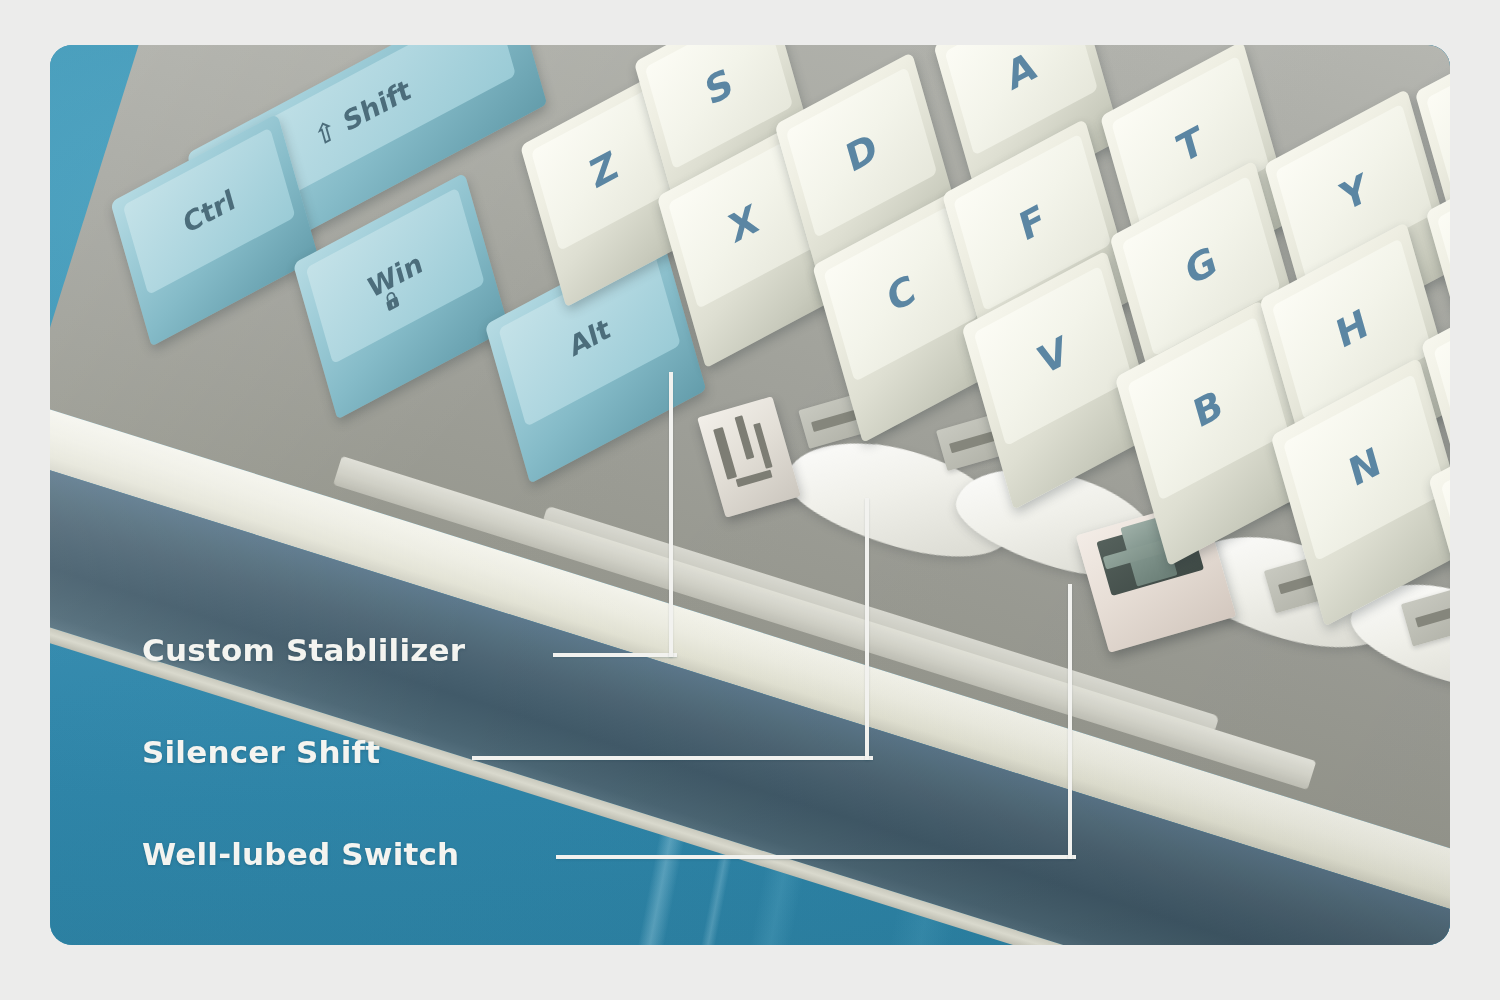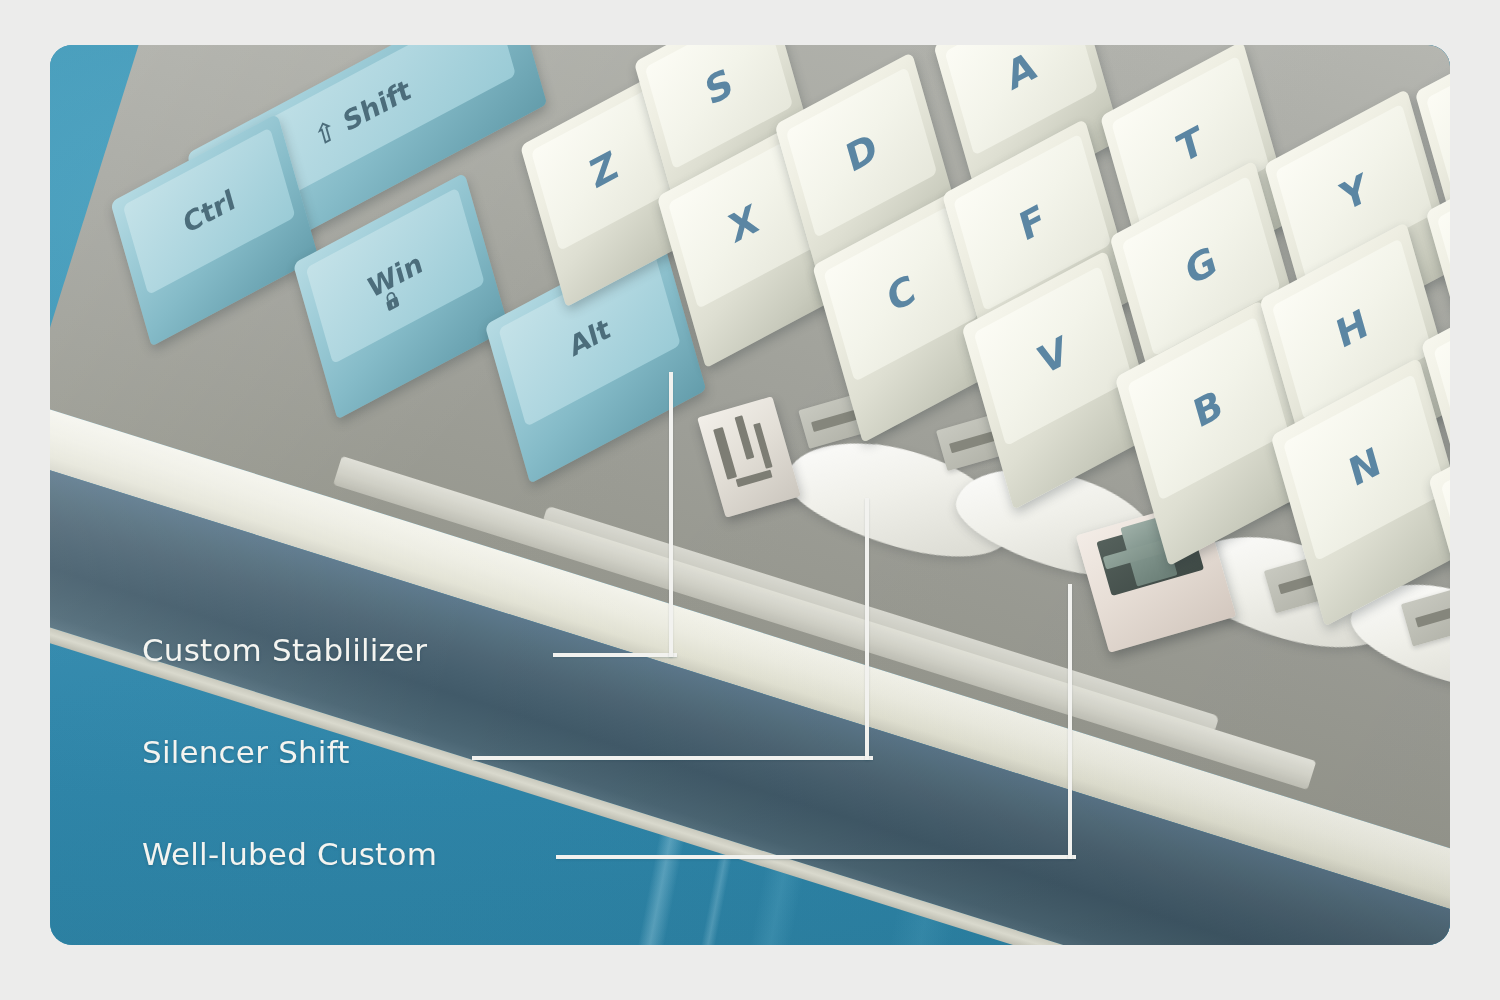--- a/index.html
+++ b/index.html
@@ -221,21 +221,21 @@
     border-radius: 50% 50% 46% 54% / 60% 58% 42% 40%;
     filter: blur(0.3px);
     box-shadow: 0 4px 10px rgba(50,55,60,0.18);
   }
 
   
   .callout-label {
     position: absolute;
     color: #f4f4f0;
     font-family: "DejaVu Sans", sans-serif;
-    font-weight: 400;
+    font-weight: 700;
     font-size: 31px;
     letter-spacing: 0.2px;
     white-space: nowrap;
     text-shadow: 0 1px 3px rgba(20,60,80,0.30);
   }
   .leader {
     position: absolute;
     background: #f2f2ef;
     box-shadow: 0 1px 2px rgba(20,60,80,0.18);
   }
@@ -420,19 +420,19 @@
         </div>
       </div>
 
     <div id="callout-layer">
         <div class="callout-label" style="left: 92px; top: 587px;">Custom Stablilizer</div>
         <div class="leader h" style="left: 503px; top: 608px; width: 124px;"></div>
         <div class="leader v" style="left: 619px; top: 327px; height: 285px;"></div>
         <div class="callout-label" style="left: 92px; top: 689px;">Silencer Shift</div>
         <div class="leader h" style="left: 422px; top: 711px; width: 401px;"></div>
         <div class="leader v" style="left: 815px; top: 453px; height: 262px;"></div>
-        <div class="callout-label" style="left: 92px; top: 791px;">Well-lubed Custom</div>
+        <div class="callout-label" style="left: 92px; top: 791px;">Well-lubed Switch</div>
         <div class="leader h" style="left: 506px; top: 810px; width: 520px;"></div>
         <div class="leader v" style="left: 1018px; top: 539px; height: 275px;"></div>
       </div>
 
   </div>
 </div>
 
 </body></html>

